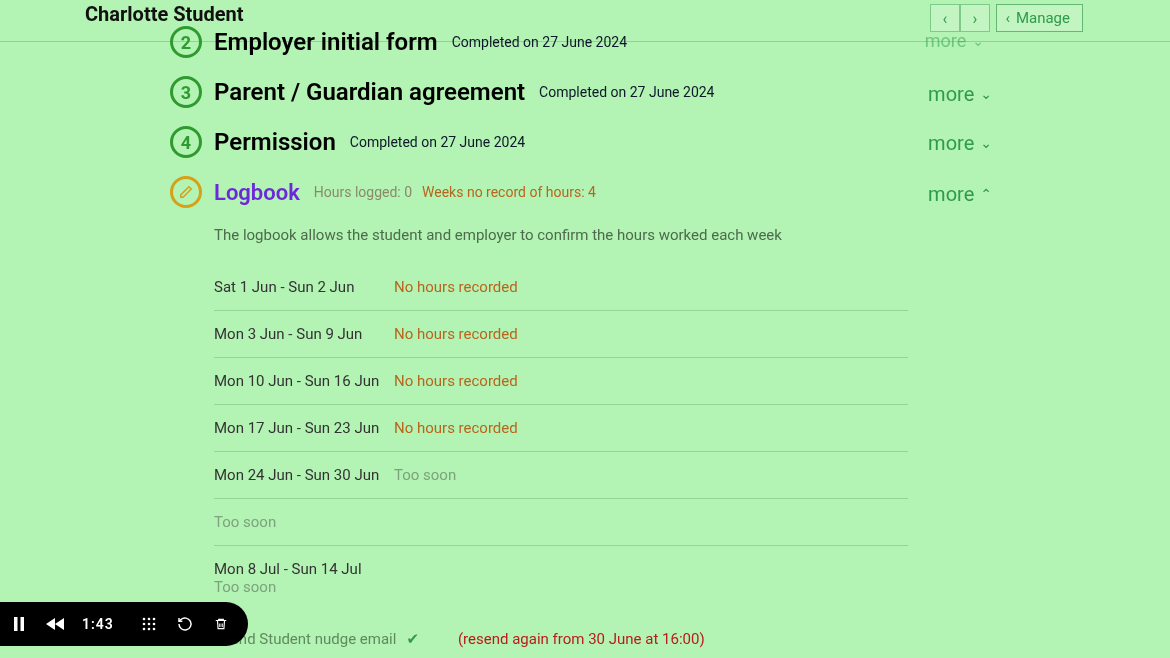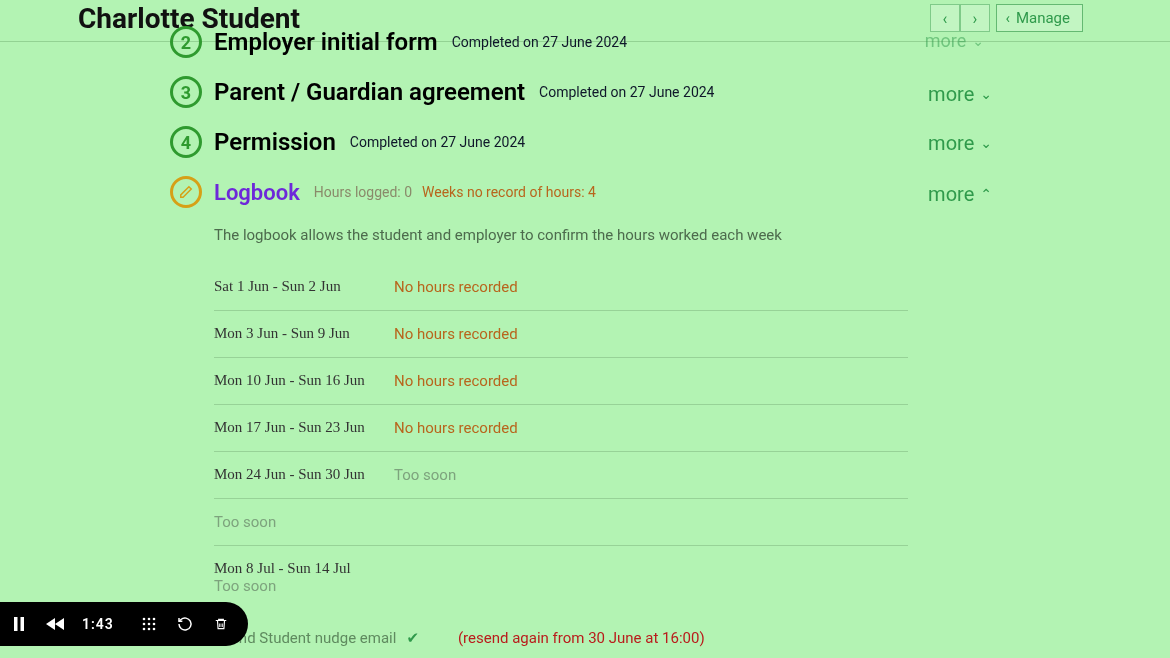--- a/index.html
+++ b/index.html
@@ -11,23 +11,23 @@
     overflow: hidden;
     position: relative;
   }
   .header {
     position: relative;
     height: 42px;
     border-bottom: 1px solid rgba(100,160,100,0.4);
   }
   .page-title {
     position: absolute;
-    left: 78px;
+    left: 85px;
     top: 2px;
-    font-size: 28px;
+    font-size: 20px;
     font-weight: 700;
     color: #111;
   }
   .nav-btn {
     width: 30px; height: 28px;
     border: 1px solid rgba(60,160,80,0.5);
     background: rgba(255,255,255,0.2);
     display: flex; align-items: center; justify-content: center;
     color: #2f9a4b;
     font-size: 16px;
@@ -117,21 +117,20 @@
   }
   .week-row {
     display: flex;
     padding: 14px 0;
     border-bottom: 1px solid rgba(100,150,100,0.35);
     font-size: 15px;
   }
   .week-range {
     width: 180px;
     color: #333;
-    font-family: Liberation Serif, serif;
   }
   .week-status-nohours { color: #b8651d; }
   .week-status-soon { color: #7da37d; }
 
   .nudge-row {
     margin-left: 52px;
     margin-top: 20px;
     display: flex;
     align-items: center;
     gap: 10px;

